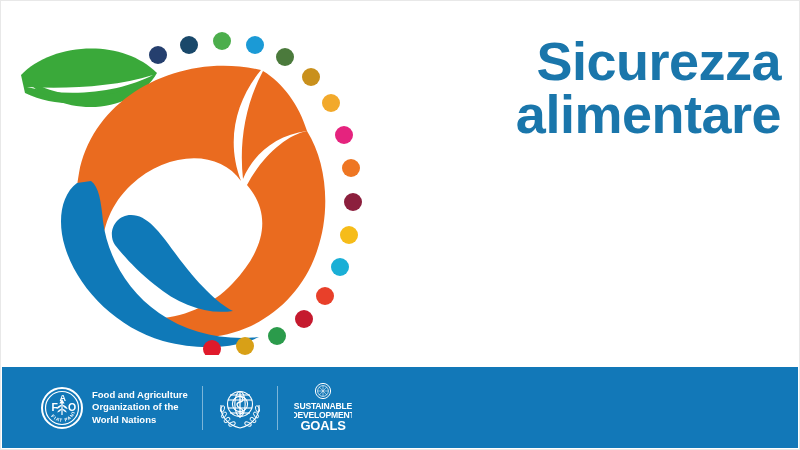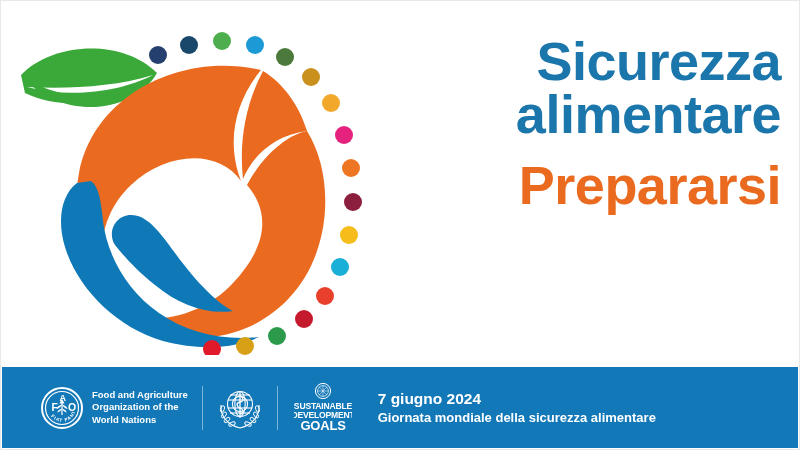--- a/index.html
+++ b/index.html
@@ -180,21 +180,20 @@
       </g>
     </svg>
   </div>
 
   <div class="headline-block">
     <h1 class="headline">
       <span class="ln">Sicurezza</span>
       <span class="ln">alimentare</span>
     </h1>
     <h2 class="subheadline">
-      <span class="ln">Prepararsi</span>
     </h2>
   </div>
 
   <div class="bottom-bar">
 
     <div class="org">
       <svg class="org-mark" width="44" height="44" viewBox="0 0 44 44">
         <circle cx="22" cy="22" r="20" fill="none" stroke="#ffffff" stroke-width="2"></circle>
         <circle cx="22" cy="22" r="16.5" fill="none" stroke="#ffffff" stroke-width="1.2"></circle>
 
@@ -264,19 +263,15 @@
           <circle cx="8" cy="8" r="7.6" fill="none" stroke="#ffffff" stroke-width="1"></circle>
           <circle cx="8" cy="8" r="5.4" fill="none" stroke="#ffffff" stroke-width="0.7"></circle>
           <path d="M2.6 8 H13.4 M8 2.4 V13.6 M4 3.8 L12 12.2 M12 3.8 L4 12.2" stroke="#ffffff" stroke-width="0.55" fill="none"></path>
         </g>
         <text x="29" y="26" text-anchor="middle" font-family="'Liberation Sans',sans-serif" font-size="8.6" font-weight="bold" fill="#ffffff" letter-spacing="-0.2">SUSTAINABLE</text>
         <text x="29" y="35" text-anchor="middle" font-family="'Liberation Sans',sans-serif" font-size="8.6" font-weight="bold" fill="#ffffff" letter-spacing="-0.2">DEVELOPMENT</text>
         <text x="29" y="47" text-anchor="middle" font-family="'Liberation Sans',sans-serif" font-size="13" font-weight="bold" fill="#ffffff" letter-spacing="-0.2">GOALS</text>
       </svg>
     </div>
 
-    <div class="date-block">
-      <div class="date-main">7 giugno 2024</div>
-      <div class="date-sub">Giornata mondiale della sicurezza alimentare</div>
-    </div>
 
   </div>
 </div>
 
 </body></html>

